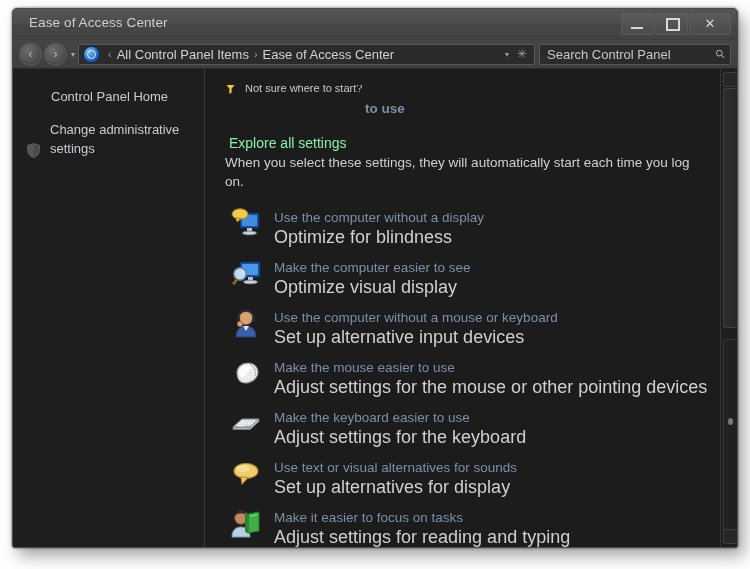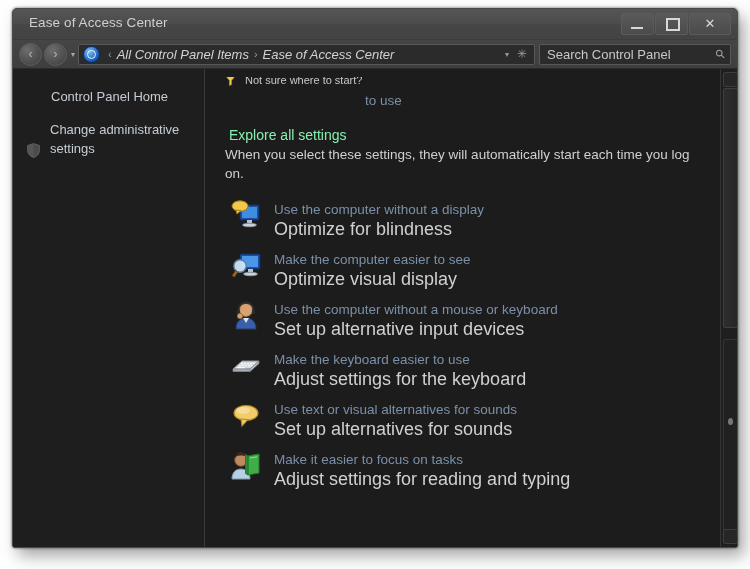--- a/index.html
+++ b/index.html
@@ -165,21 +165,20 @@
     color: #9a9a9a;
     font-size: 11px;
     padding: 0 5px;
     flex: 0 0 auto;
   }
   .crumb {
     font-size: 13px;
     color: #d2d2d2;
     white-space: nowrap;
     flex: 0 0 auto;
-    font-style: italic;
   }
   .addr-spacer { flex: 1 1 auto; }
   .addr-caret {
     font-size: 8px;
     color: #9a9a9a;
     padding-right: 8px;
     flex: 0 0 auto;
   }
   .addr-refresh {
     font-size: 12px;
@@ -253,21 +252,21 @@
     margin: 3px 10px 0 0;
   }
 
   #content {
     flex: 1 1 auto;
     position: relative;
     background: #1c1c1c;
     overflow: hidden;
   }
   #content-inner {
-    padding: 8px 0 0 20px;
+    padding: 16px 0 0 20px;
     position: relative;
   }
 
   
   #top-hint {
     position: relative;
     height: 14px;
     overflow: hidden;
   }
   .hint-row {
@@ -285,20 +284,21 @@
     font-size: 11px;
     color: #c9c9c9;
     white-space: nowrap;
   }
   #top-link-frag {
     margin: 0 0 0 140px;
     font-size: 13.5px;
     color: #7b90a8;
     line-height: 18px;
     padding-top: 1px;
+    font-weight: bold;
   }
 
   #explore-title {
     margin: 16px 0 0 4px;
     font-size: 14px;
     color: #86efac;
     line-height: 19px;
   }
   #explore-desc {
     margin: 1px 0 12px 0;
@@ -512,20 +512,32 @@
                 <rect x="22" y="10" width="3" height="5" rx="1.2" fill="#2c2c2c"></rect>
                 <path d="M22 15 C20 18 18 18.5 16.5 18.5" fill="none" stroke="#2c2c2c" stroke-width="1.2"></path>
                 <circle cx="10" cy="17" r="2.6" fill="#d9a273" stroke="#9a6c44" stroke-width="0.9"></circle>
               </svg>
               <div class="setting-texts">
                 <div class="setting-link">Use the computer without a mouse or keyboard</div>
                 <div class="setting-desc">Set up alternative input devices</div>
               </div>
             </div>
 
+            <div class="setting">
+              <svg class="setting-icon" viewBox="0 0 32 32">
+                <path d="M7 16 C7 10 12 6 18 6 C24 6 28 10 28 15 C28 21 22 26 15 26 C10 26 7 22 7 16 Z" fill="#e8eaec" stroke="#8d939a" stroke-width="1.1"></path>
+                <path d="M9 15 C9 11 13 8 18 8 C20 8 21.5 8.6 22.5 9.6 L14 20 C10.5 20 9 18 9 15 Z" fill="#fafbfc"></path>
+                <path d="M20 7 L25.5 12.5" stroke="#9aa1a8" stroke-width="1" fill="none"></path>
+                <path d="M22.5 9.5 C25 12 26.5 15 25 19" stroke="#aeb5bc" stroke-width="1" fill="none"></path>
+              </svg>
+              <div class="setting-texts">
+                <div class="setting-link">Make the mouse easier to use</div>
+                <div class="setting-desc">Adjust settings for the mouse or other pointing devices</div>
+              </div>
+            </div>
 
             <div class="setting">
               <svg class="setting-icon" viewBox="0 0 32 32">
                 <path d="M3 20 L12 12 L29 12 L20 20 Z" fill="#d5d9dd" stroke="#8a9099" stroke-width="1"></path>
                 <path d="M3 20 L20 20 L20 22.5 L3 22.5 Z" fill="#a8aeb5" stroke="#80868d" stroke-width="0.8"></path>
                 <path d="M20 20 L29 12 L29 14.5 L20 22.5 Z" fill="#c0c5cb" stroke="#80868d" stroke-width="0.8"></path>
                 <g fill="#ffffff" opacity="0.85">
                   <rect x="11" y="14" width="2" height="1.2"></rect>
                     <rect x="14" y="14" width="2" height="1.2"></rect>
                   <rect x="17" y="14" width="2" height="1.2"></rect>
@@ -546,21 +558,21 @@
             </div>
 
             <div class="setting">
               <svg class="setting-icon" viewBox="0 0 32 32">
                 <ellipse cx="16" cy="14" rx="12" ry="7.5" fill="#f2cc6b" stroke="#b08a22" stroke-width="1.1"></ellipse>
                 <ellipse cx="13" cy="11.5" rx="7" ry="3.5" fill="#f8e3a8" opacity="0.7"></ellipse>
                 <path d="M11 20 L12 27 L18 20.5 Z" fill="#f2cc6b" stroke="#b08a22" stroke-width="1.1"></path>
               </svg>
               <div class="setting-texts">
                 <div class="setting-link">Use text or visual alternatives for sounds</div>
-                <div class="setting-desc">Set up alternatives for sounds</div>
+                <div class="setting-desc">Set up alternatives for display</div>
               </div>
             </div>
 
             <div class="setting">
               <svg class="setting-icon" viewBox="0 0 32 32">
                 <path d="M2 30 C2 23 6 20 11 20 C16 20 20 23 20 30 Z" fill="#b6cfe2" stroke="#7e99ad" stroke-width="1"></path>
                 <circle cx="11" cy="11" r="6.2" fill="#c08a5e" stroke="#85603f" stroke-width="1"></circle>
                 <path d="M5 10 C5 5 8 3 11 3 C14 3 17 5 17 10 C17 7.5 14.5 6.5 11 6.5 C7.5 6.5 5 7.5 5 10 Z" fill="#3a2a1c"></path>
                 <path d="M18 7 L29 5 L29 24 L18 26 Z" fill="#3fae4a" stroke="#237a2b" stroke-width="1"></path>
                 <path d="M18 7 L18 26 L15.5 24.5 L15.5 5.5 Z" fill="#2d8a36" stroke="#237a2b" stroke-width="1"></path>

